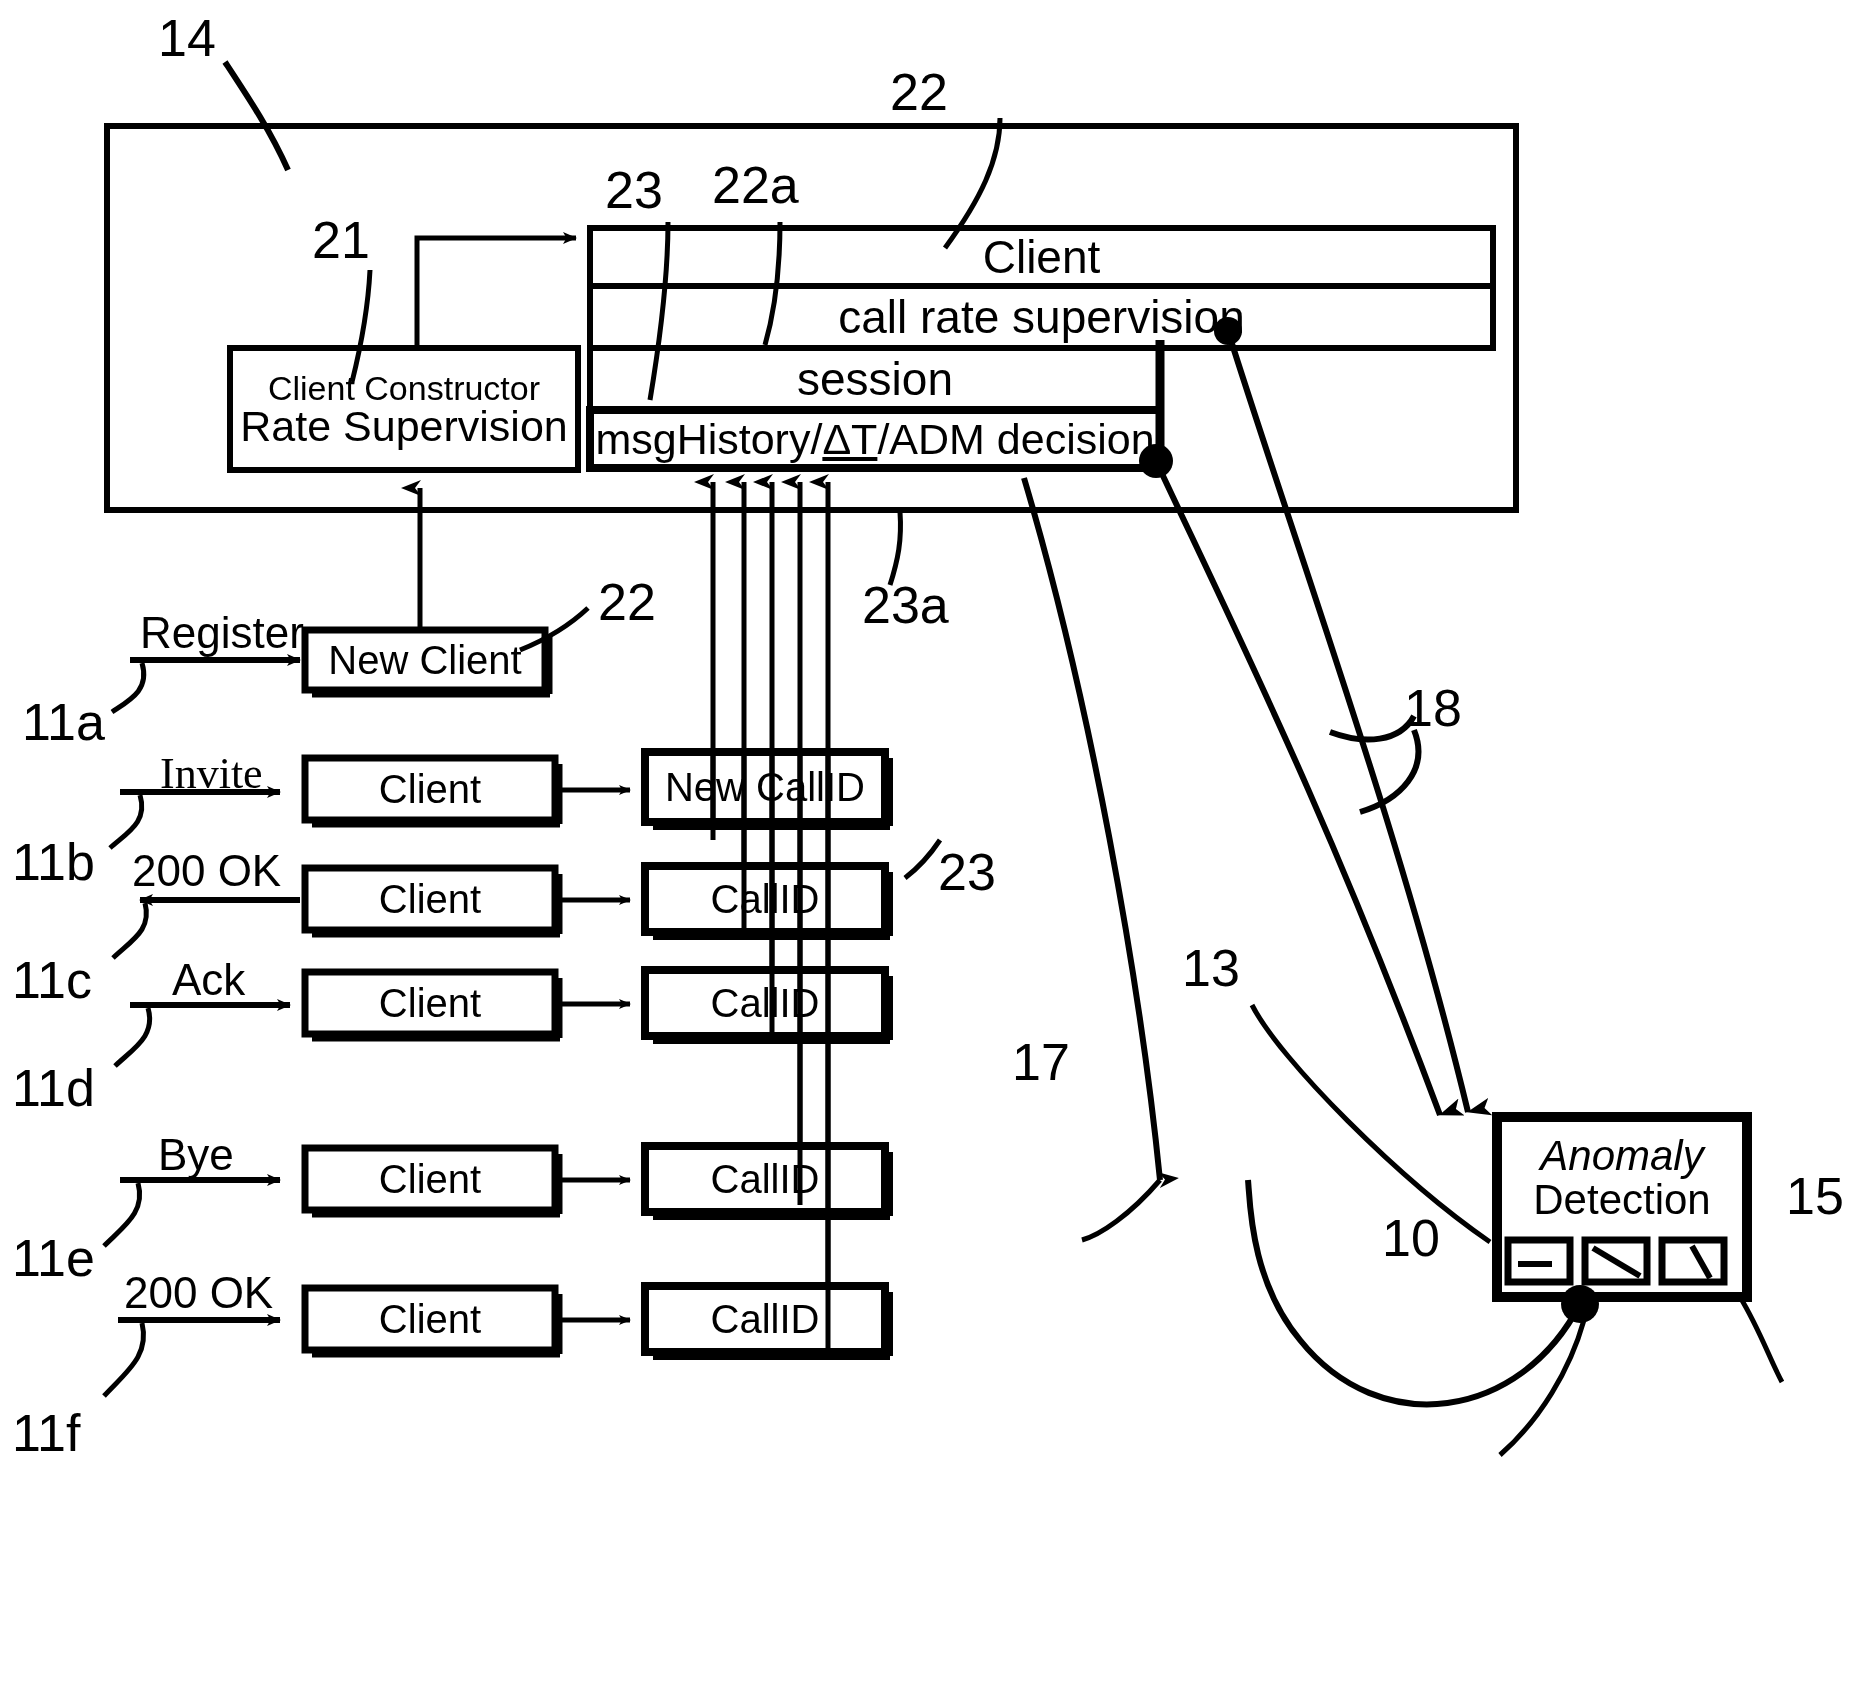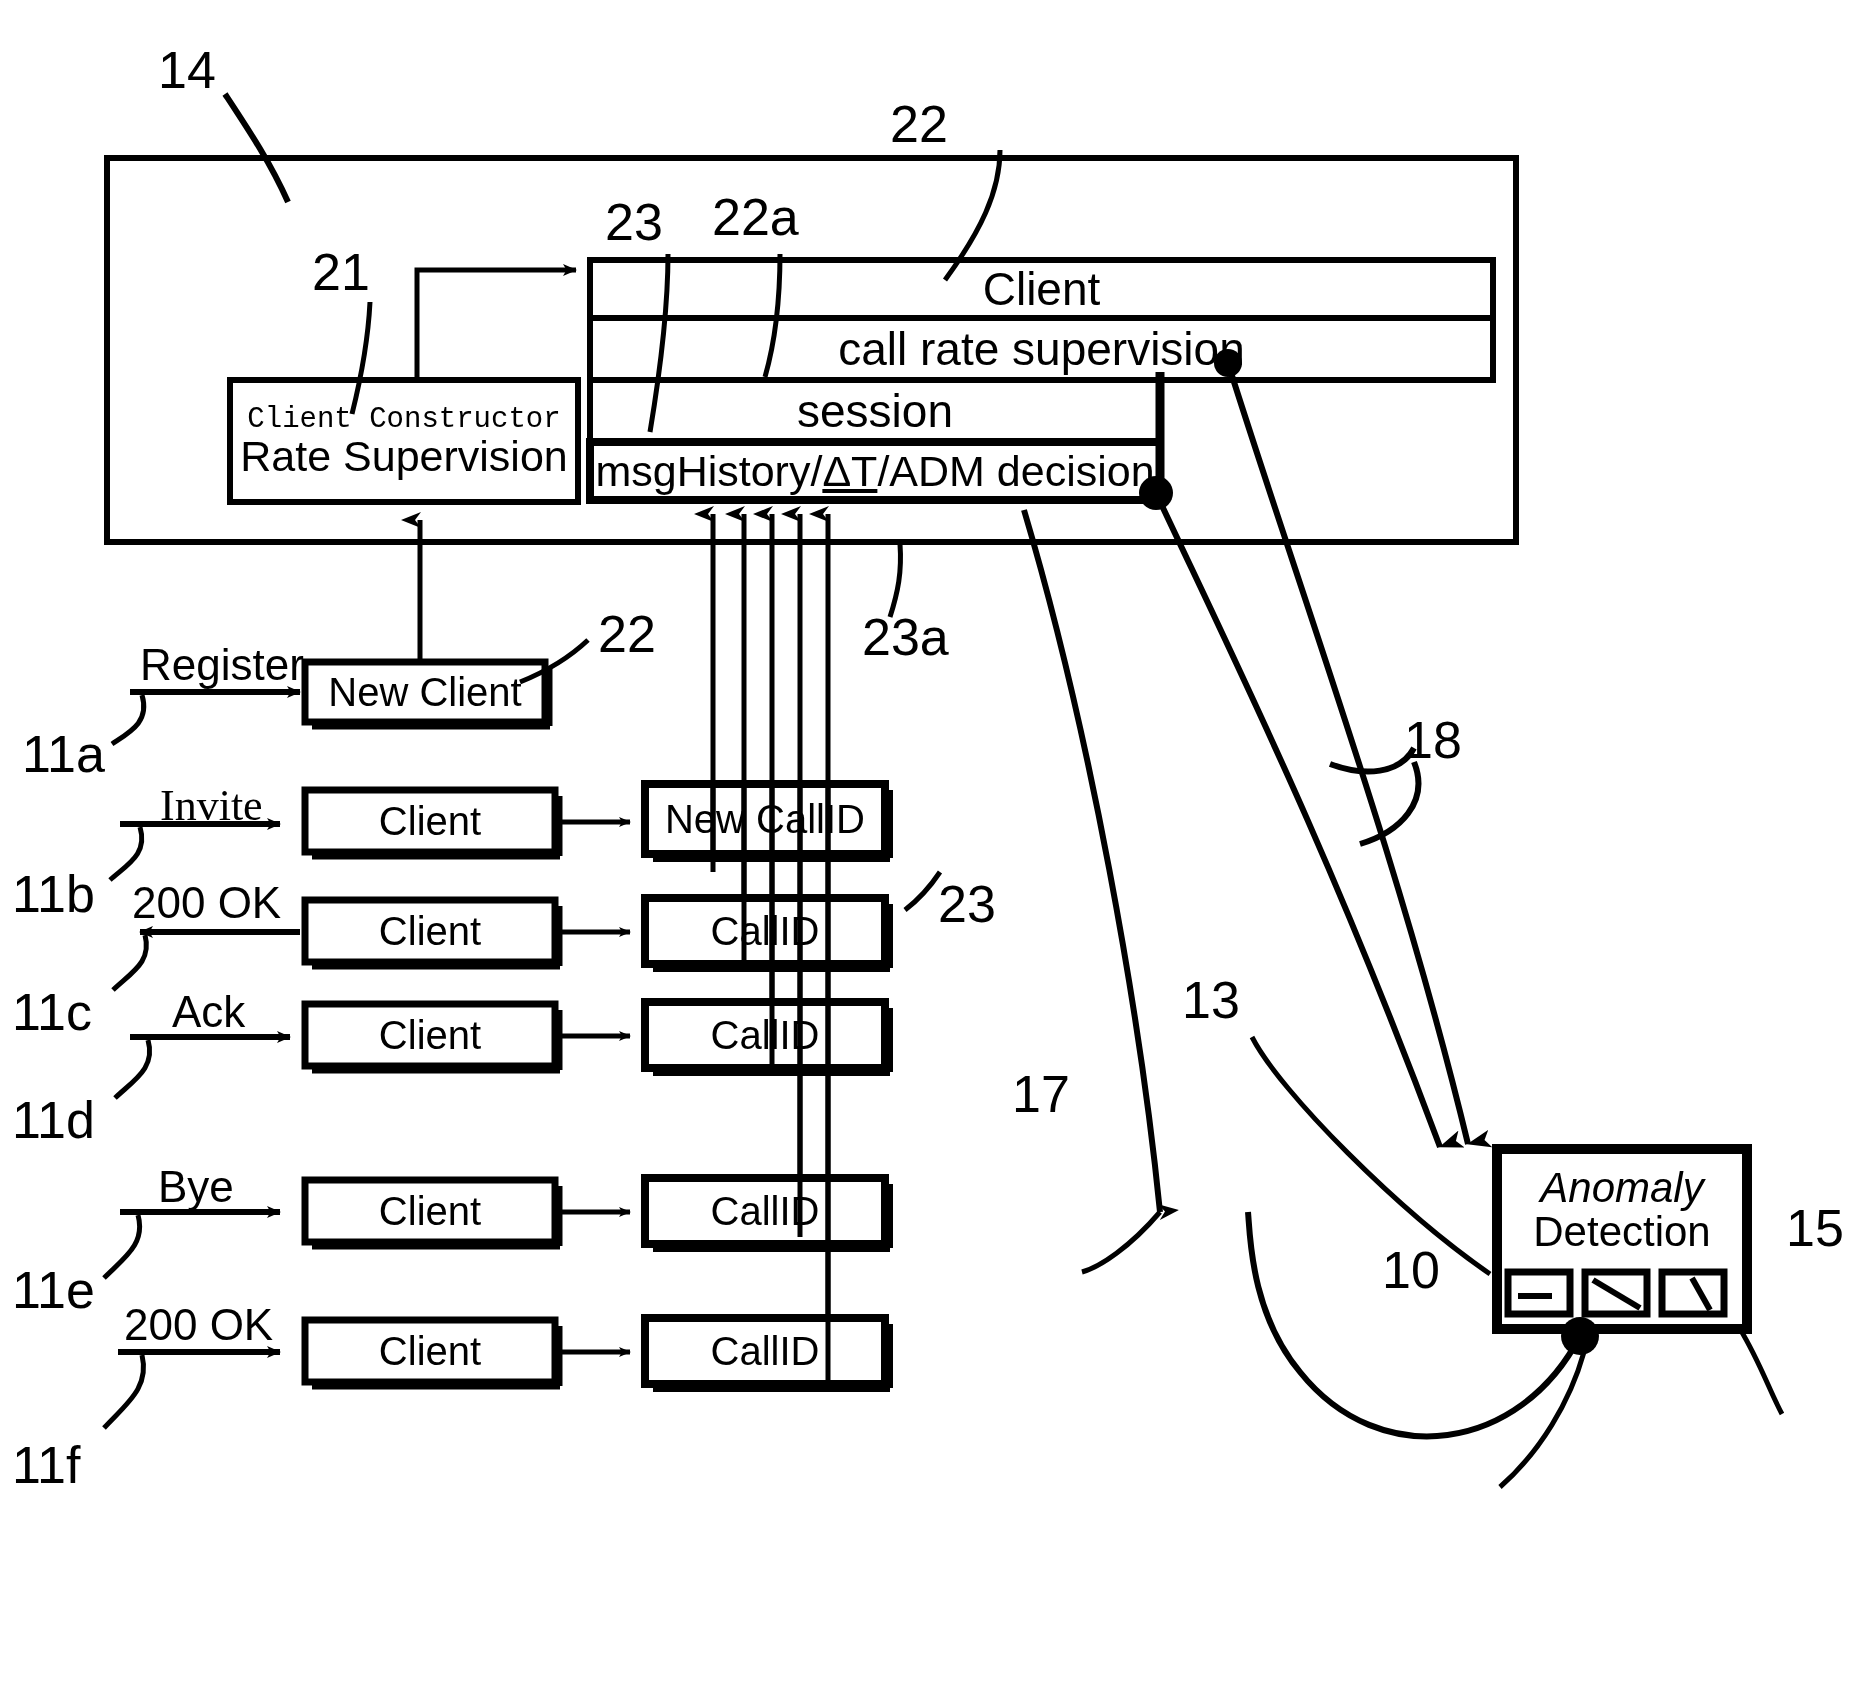--- a/index.html
+++ b/index.html
@@ -1,17 +1,17 @@
 <!DOCTYPE html>
 <html><head>
 <meta charset="utf-8">
 <style>
   html,body{margin:0;padding:0;background:#fff;}
   body{width:1851px;height:1683px;position:relative;font-family:"Liberation Sans",sans-serif;color:#000;overflow:hidden;}
-  #stage{position:absolute;left:0;top:0;width:1851px;height:1402px;margin-top:32px;}
+  #stage{position:absolute;left:0;top:0;width:1851px;height:1402px;}
   svg.layer{position:absolute;left:0;top:0;width:1851px;height:1683px;}
   .lbl{position:absolute;font-family:"Liberation Sans",sans-serif;white-space:nowrap;}
   .refnum{font-size:52px;letter-spacing:0px;}
   .msglbl{font-size:44px;}
   .boxtxt{position:absolute;display:flex;align-items:center;justify-content:center;font-size:40px;white-space:nowrap;}
   .bigtxt{font-size:46px;}
   .u{text-decoration:underline;}
 </style>
 </head>
 <body>
@@ -185,21 +185,21 @@
   <div class="boxtxt bigtxt" style="left:590px;top:286px;width:903px;height:62px;">call rate supervision</div>
   <div class="boxtxt" style="left:590px;top:410px;width:570px;height:58px;font-size:43px;">
     <span>msgHistory/</span>
       <span class="u">ΔT</span>
       <span>/ADM decision</span>
   </div>
 
   <div class="boxtxt bigtxt" style="left:590px;top:348px;width:570px;height:62px;">session</div>
 
   <div style="position:absolute;left:230px;top:352px;width:348px;height:116px;display:flex;flex-direction:column;align-items:center;justify-content:center;line-height:1.02;">
-    <div style="font-size:29px;font-family:Liberation Mono, monospace;">Client Constructor</div>
+    <div style="font-size:34px;">Client Constructor</div>
     <div style="font-size:43px;text-align:center;">Rate Supervision</div>
   </div>
 
   <div class="lbl msglbl" style="left:140px;top:608px;">Register</div>
   <div class="lbl msglbl" style="left:160px;top:748px;font-family:Liberation Serif, serif;">Invite</div>
   <div class="lbl msglbl" style="left:132px;top:846px;">200 OK</div>
   <div class="lbl msglbl" style="left:172px;top:955px;">Ack</div>
   <div class="lbl msglbl" style="left:158px;top:1130px;">Bye</div>
   <div class="lbl msglbl" style="left:124px;top:1268px;">200 OK</div>
 

